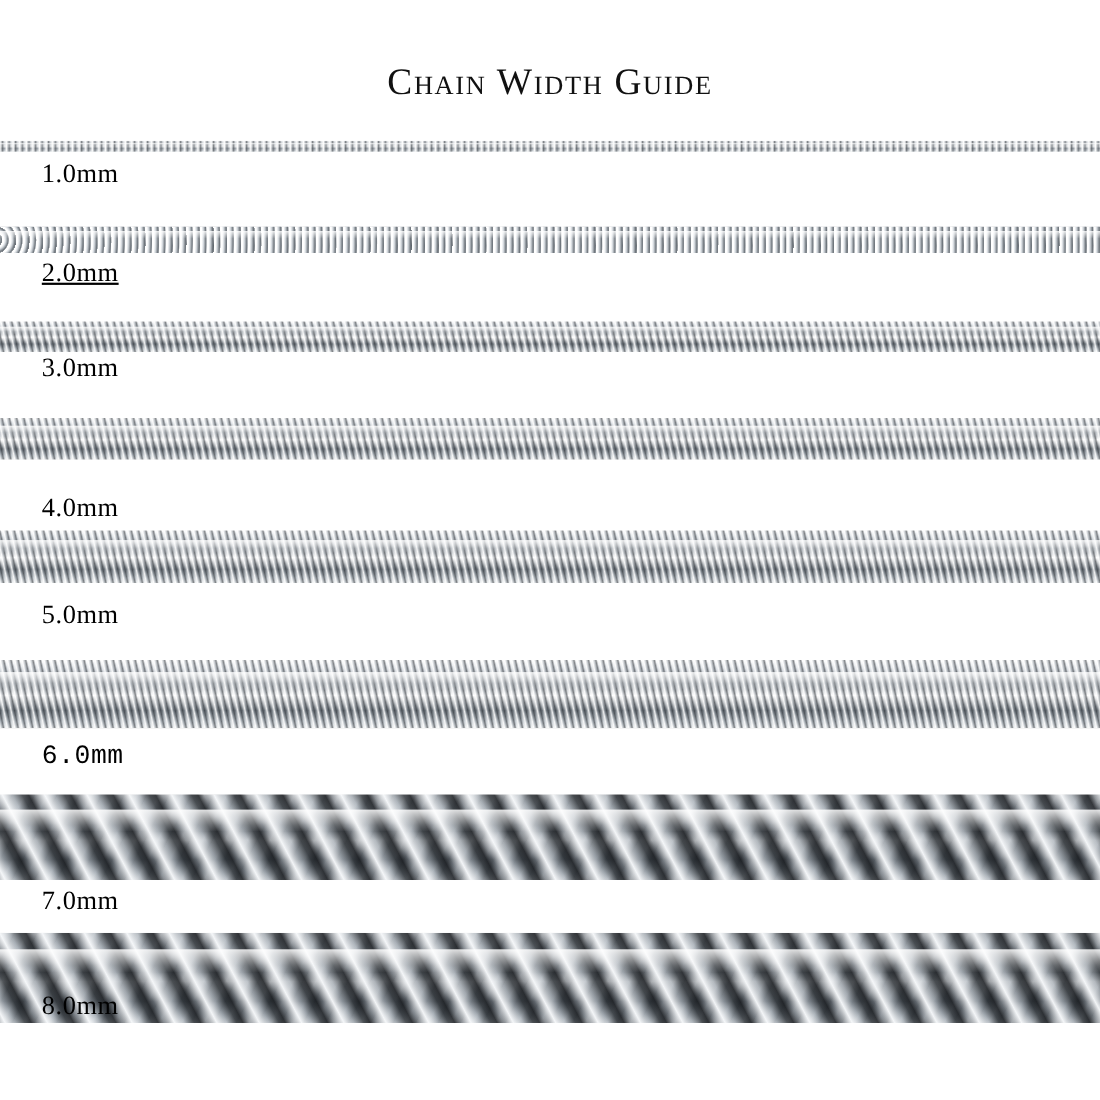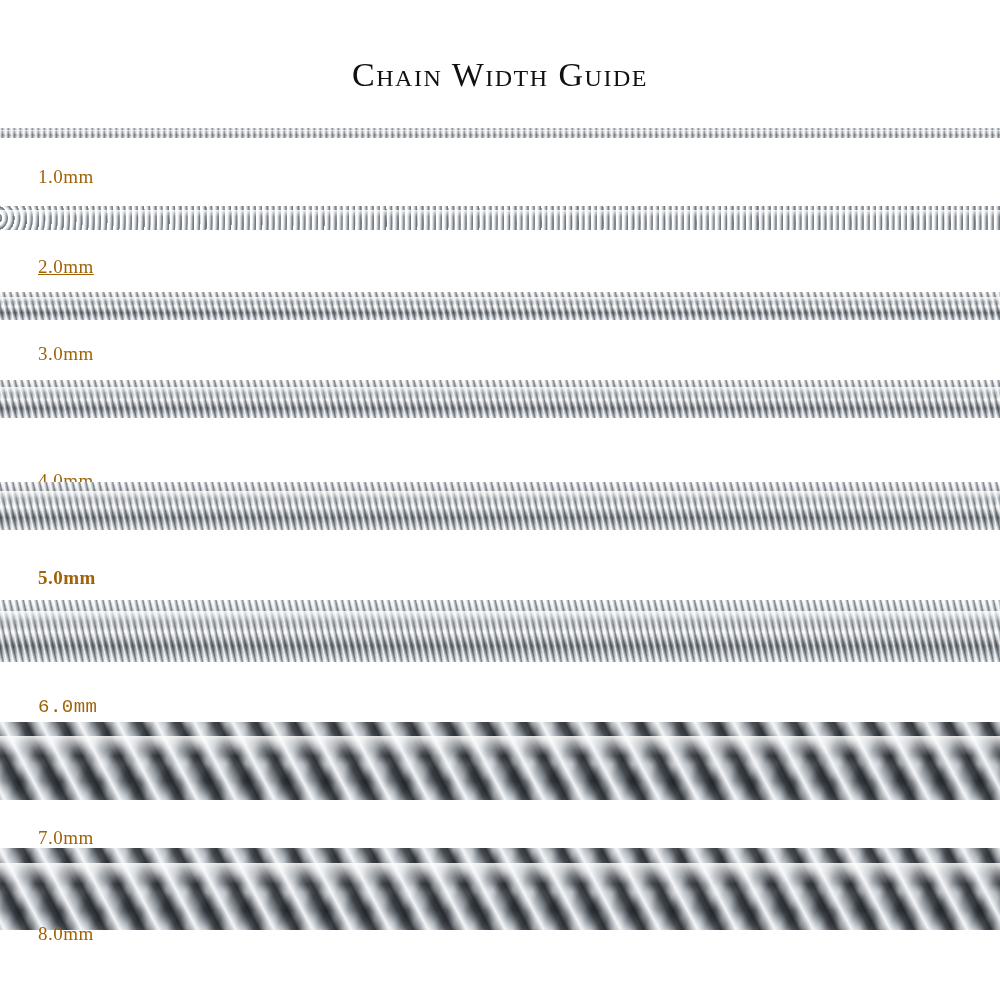--- a/index.html
+++ b/index.html
@@ -56,25 +56,24 @@
     position: absolute;
     left: -10px;
     width: 1020px;
     height: 100%;
   }
 
   .label {
     position: absolute;
     left: 38px;
     font-family: "Liberation Serif", serif;
-    font-size: 19px;
-    color: #a16207;
+    font-size: 24px;
+    color: #000000;
     letter-spacing: 0.5px;
     white-space: nowrap;
-    margin-top: 21px;
   }
 
   
 
   
   .c-thin {
     background:
       repeating-linear-gradient(90deg,
         rgba(90,95,100,0.75) 0px,
         rgba(190,195,200,0.30) 2px,
@@ -204,21 +203,21 @@
       <div class="gloss"></div>
     </div>
     <div class="label" style="top:449px;">4.0mm</div>
   </div>
 
   <div class="row">
     <div class="chain-wrap" style="top:482px;height:48px;">
       <div class="chain c-snake"></div>
       <div class="gloss"></div>
     </div>
-    <div class="label" style="top:546px;font-weight:bold;">5.0mm</div>
+    <div class="label" style="top:546px;">5.0mm</div>
   </div>
 
   <div class="row">
     <div class="chain-wrap" style="top:600px;height:62px;">
       <div class="chain c-snake"></div>
       <div class="gloss"></div>
     </div>
     <div class="label" style="top:675px;font-family:Liberation Mono, monospace;">6.0mm</div>
   </div>
 

